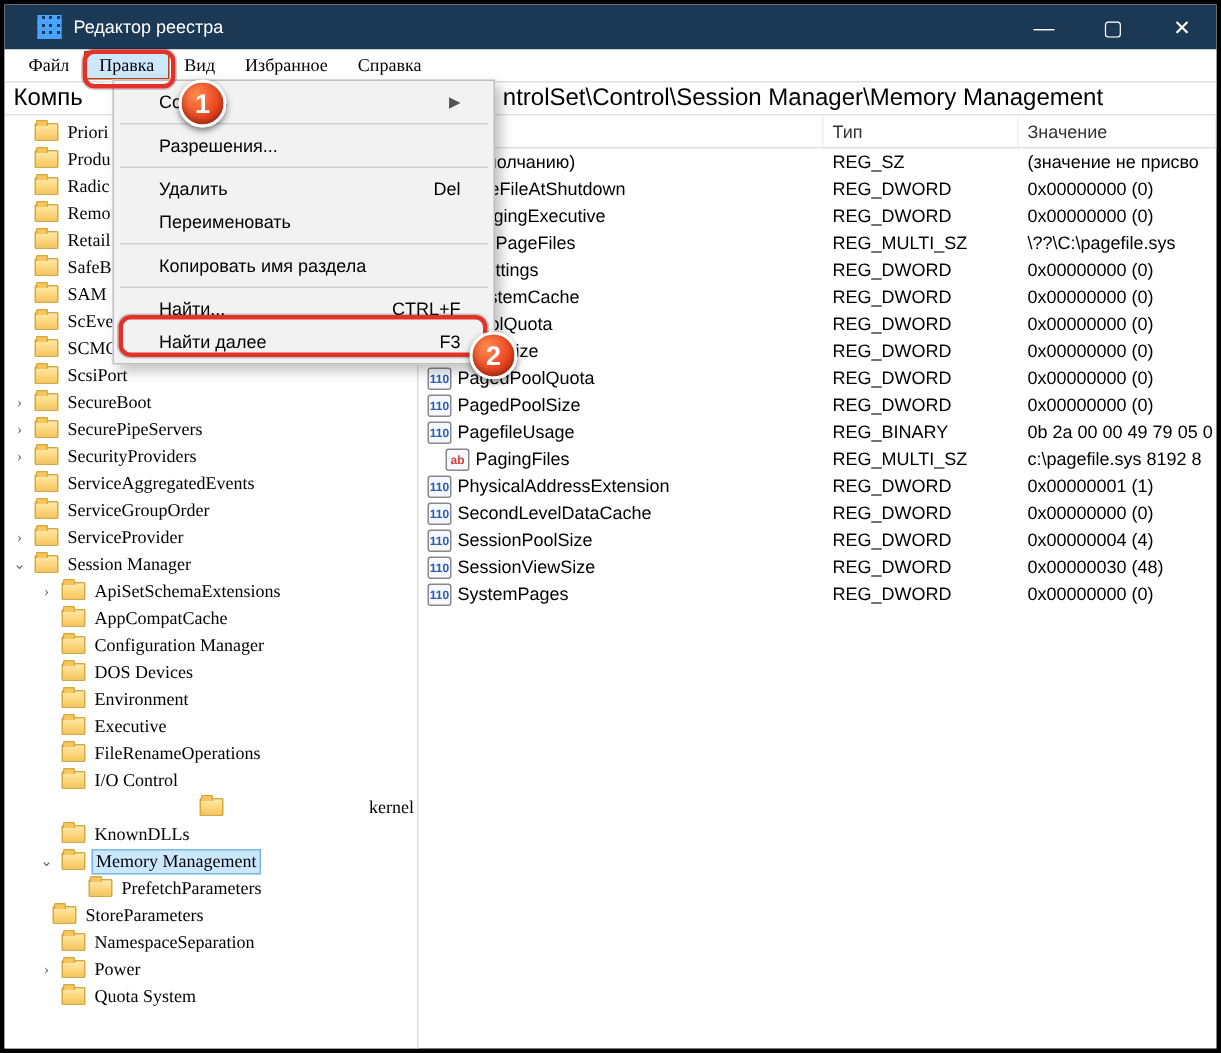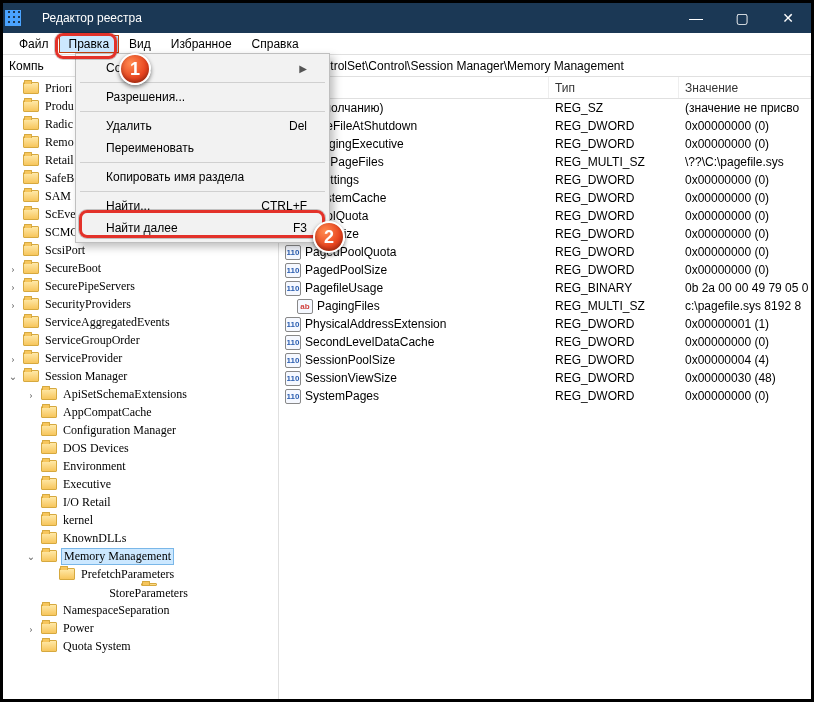--- a/index.html
+++ b/index.html
@@ -7,47 +7,47 @@
     font-family: "Segoe UI", Tahoma, sans-serif;
     font-size: 12px;
     background: #fff;
     width: 814px; height: 702px;
     position: relative; overflow: hidden;
     border: 3px solid #000;
   }
   
   .titlebar {
     height: 30px; background: #1b3855; color: #fff;
-    display: flex; align-items: center; padding-left: 2px; gap: 13px;
+    display: flex; align-items: center; padding-left: 22px;
   }
   .titlebar .appicon {
     width: 16px; height: 16px; margin-right: 8px;
     background:
       repeating-linear-gradient(0deg,#4aa3ff 0 3px,transparent 3px 5px),
       repeating-linear-gradient(90deg,#4aa3ff 0 3px,transparent 3px 5px);
     background-color:#1b3855;
   }
   .titlebar .title { flex: 1; }
   .titlebar .winbtns { display: flex; }
   .titlebar .winbtn {
     width: 46px; height: 30px; display: flex; align-items: center; justify-content: center;
     font-size: 14px; color:#fff;
   }
   
   .menubar {
     height: 22px; display: flex; align-items: center;
     padding-left: 6px; background:#fff; border-bottom: 1px solid #e0e0e0;
     font-size: 12px; position: relative; z-index: 5;
   }
-  .menubar .menuitem { padding: 2px 10px; cursor: default; }
+  .menubar .menuitem { padding: 2px 10px; cursor: default; font-family: Liberation Serif, serif; }
   .menubar .menuitem.active { background:#cce8ff; border:1px solid #c2410c; padding:1px 9px; }
   
   .pathbar {
     height: 22px; padding: 2px 6px; background:#fff; border-bottom:1px solid #e0e0e0;
-    font-size:12px; display:flex; align-items:center; white-space:nowrap; overflow:hidden;
+    font-size:16px; display:flex; align-items:center; white-space:nowrap; overflow:hidden;
   }
   
   .main { display:flex; height: calc(702px - 30px - 22px - 22px - 6px); }
   .tree {
     width: 276px; overflow: hidden; border-right: 1px solid #e0e0e0;
     padding-top: 2px; background:#fff;font-family:Liberation Serif, serif;
   }
   .tree-item {
     display:flex; align-items:center; height:18px; padding-left:4px;
     white-space:nowrap; font-size:12px; color:#000;
@@ -253,43 +253,48 @@
         <span class="label">Environment</span>
       </div>
       <div class="tree-item" style="padding-left: 22px;">
         <span class="twisty"></span>
         <span class="folder"></span>
         <span class="label">Executive</span>
       </div>
       <div class="tree-item" style="padding-left: 22px;">
         <span class="twisty"></span>
         <span class="folder"></span>
-        <span class="label">I/O Retail</span>
-      </div>
-      <div class="tree-item" style="padding-left: 22px;">
+        <span class="label">FileRenameOperations</span>
+      </div>
+      <div class="tree-item" style="padding-left: 22px;">
+        <span class="twisty"></span>
+        <span class="folder"></span>
+        <span class="label">I/O Control</span>
+      </div>
+      <div class="tree-item" style="padding-left: 22px; justify-content: space-between;">
         <span class="twisty"></span>
         <span class="folder"></span>
         <span class="label">kernel</span>
       </div>
       <div class="tree-item" style="padding-left: 22px;">
         <span class="twisty"></span>
         <span class="folder"></span>
         <span class="label">KnownDLLs</span>
       </div>
       <div class="tree-item selected" style="padding-left: 22px;">
         <span class="twisty">⌄</span>
         <span class="folder"></span>
         <span class="label">Memory Management</span>
       </div>
       <div class="tree-item" style="padding-left: 40px;">
         <span class="twisty"></span>
         <span class="folder"></span>
         <span class="label">PrefetchParameters</span>
       </div>
-      <div class="tree-item" style="padding-left: 16px; flex-direction: column;">
+      <div class="tree-item" style="padding-left: 16px;">
         <span class="twisty"></span>
         <span class="folder"></span>
         <span class="label">StoreParameters</span>
       </div>
       <div class="tree-item" style="padding-left: 22px;">
         <span class="twisty"></span>
         <span class="folder"></span>
         <span class="label">NamespaceSeparation</span>
       </div>
       <div class="tree-item" style="padding-left: 22px;">

